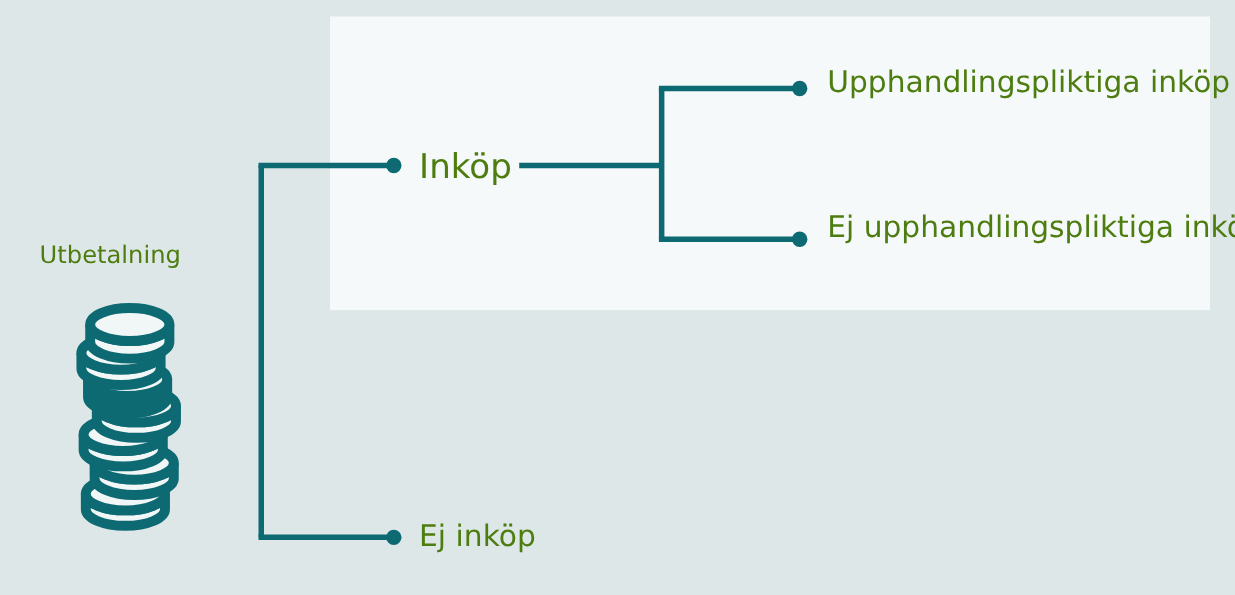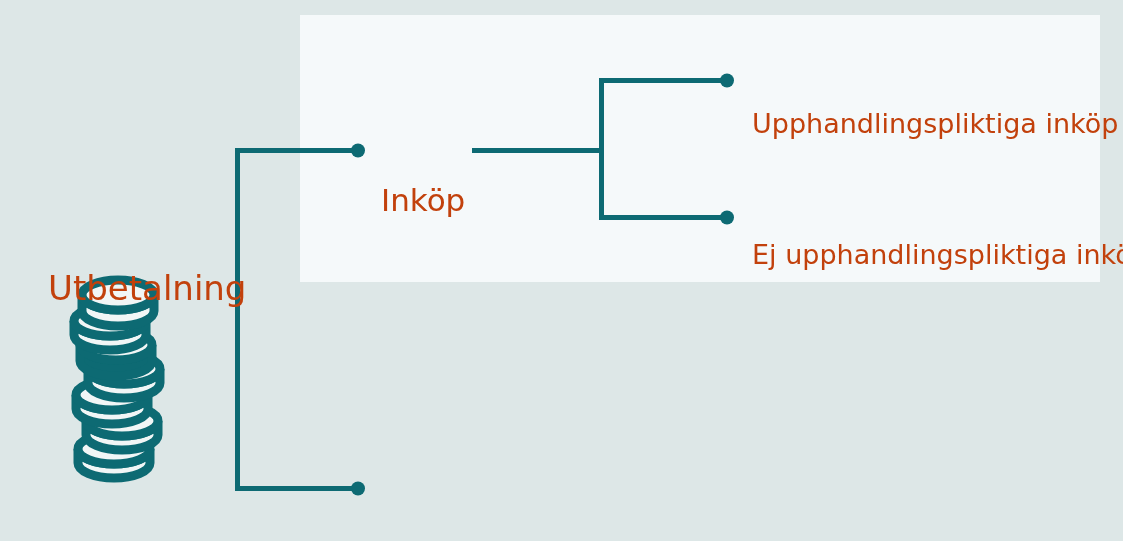--- a/index.html
+++ b/index.html
@@ -36,31 +36,30 @@
   }
   #coinstack {
     position: absolute;
     left: 60px;
     top: 275px;
     width: 120px;
     height: 215px;
   }
   .node-label {
     position: absolute;
-    color: #c2410c;
+    color: #4d7c0f;
     font-family: "DejaVu Sans", sans-serif;
     font-weight: 400;
     white-space: pre;
     line-height: 1.22;
-    margin-top: 48px;
   }
   #label-utbetalning {
-    left: 48px;
+    left: 36px;
     top: 220px;
-    font-size: 34px;
+    font-size: 22px;
   }
   #label-inkop {
     left: 381px;
     top: 134px;
     font-size: 31px;
   }
   #label-upphandlingspliktiga {
     left: 752px;
     top: 60px;
     font-size: 27px;
@@ -135,14 +134,15 @@
   </svg>
 
   <div class="node-label" id="label-utbetalning">Utbetalning</div>
 
   <div class="node-label" id="label-inkop">Inköp</div>
 
   <div class="node-label" id="label-upphandlingspliktiga">Upphandlingspliktiga inköp</div>
 
   <div class="node-label" id="label-ej-upphandlingspliktiga">Ej upphandlingspliktiga inköp</div>
 
+  <div class="node-label" id="label-ej-inkop">Ej inköp</div>
 
 </div>
 
 </body></html>

